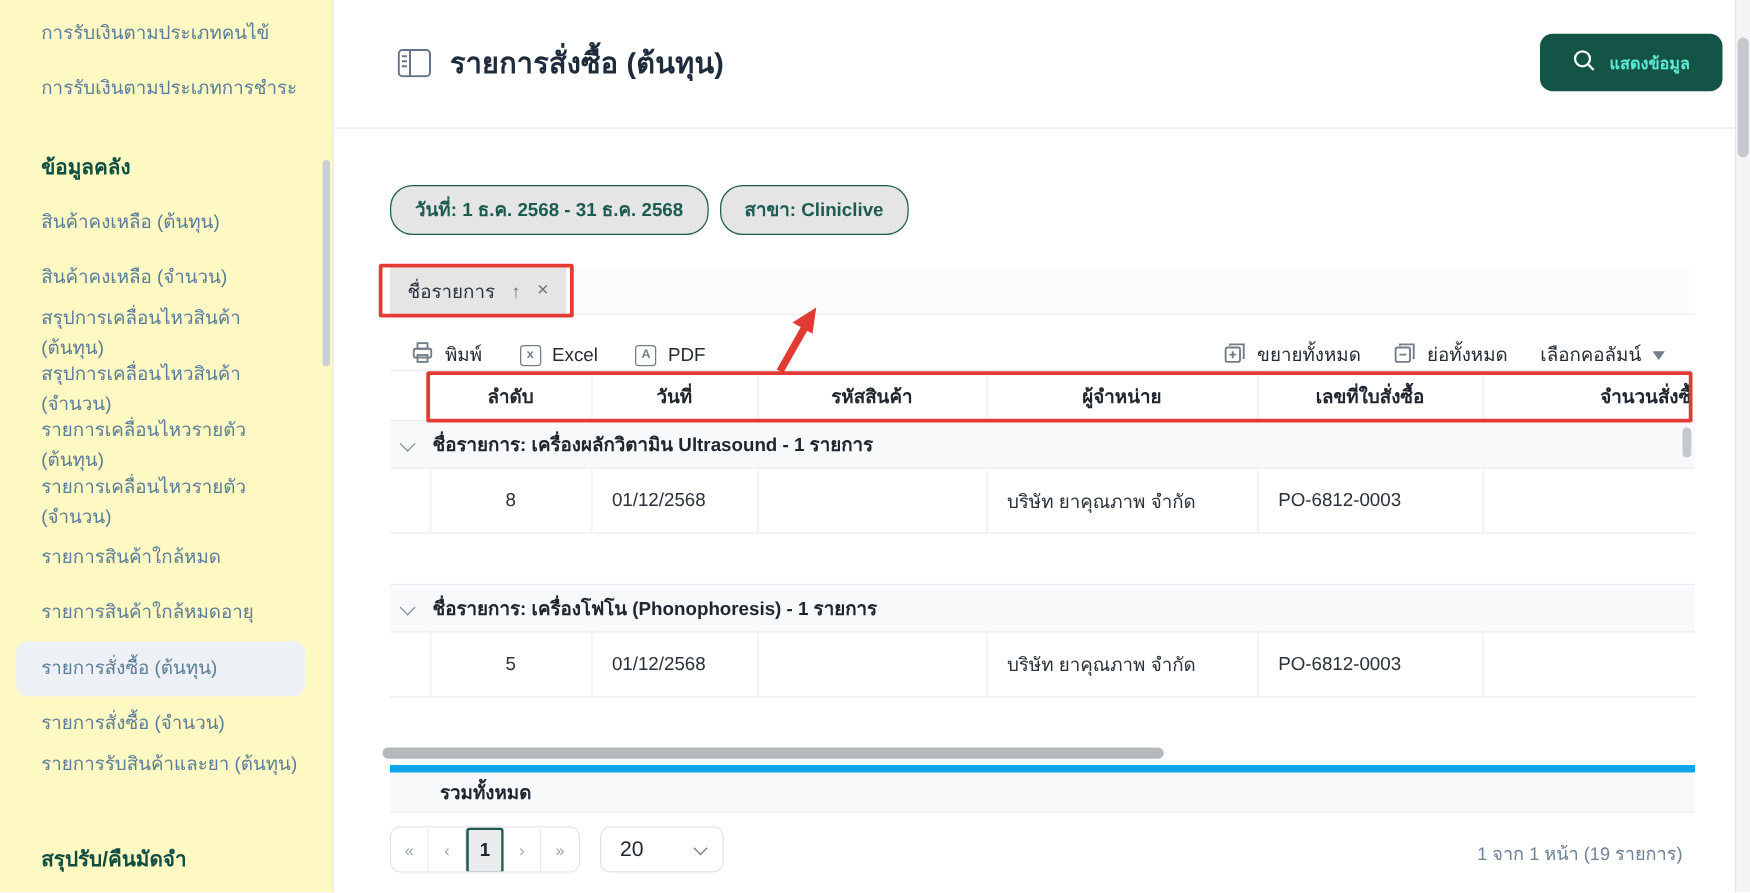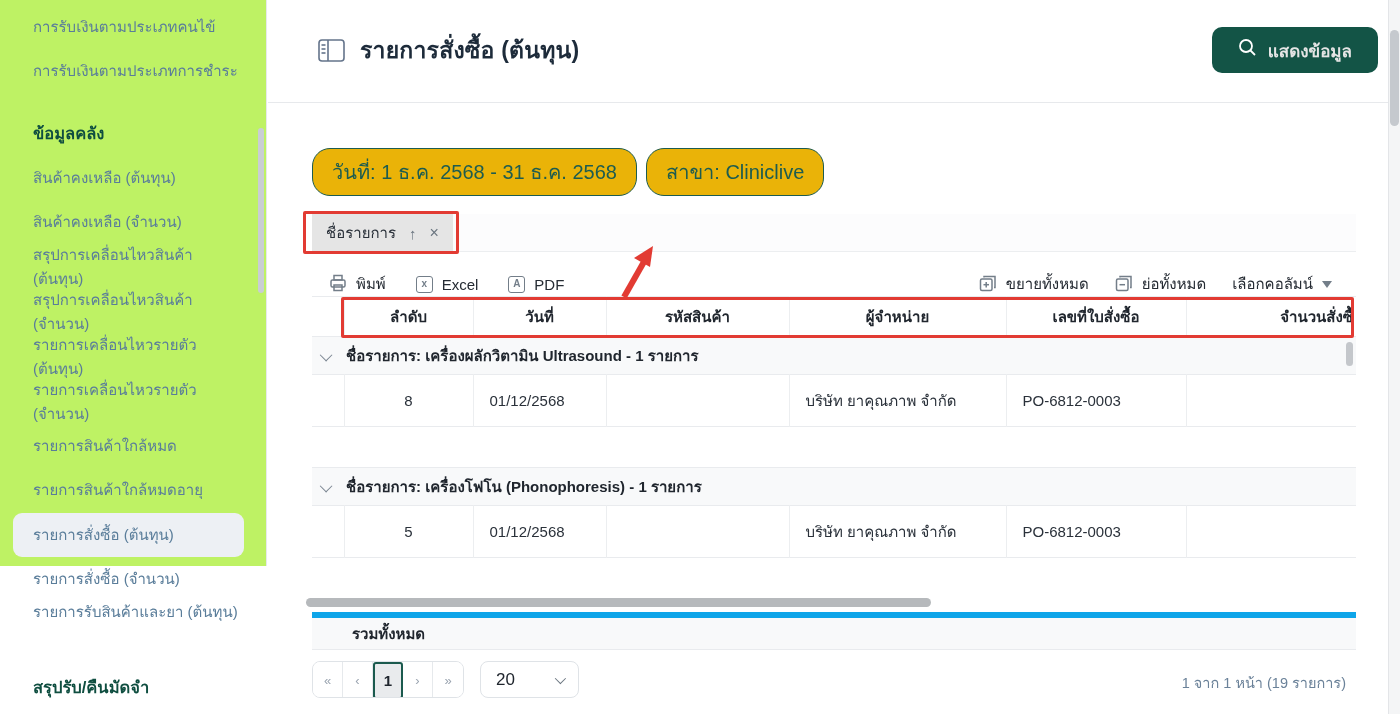--- a/index.html
+++ b/index.html
@@ -1,41 +1,41 @@
 <!DOCTYPE html>
 <html><head>
 <meta charset="utf-8">
 <style>
   * { margin:0; padding:0; box-sizing:border-box; }
   html,body { width:1400px; height:714px; overflow:hidden; }
   body { font-family:"Liberation Sans","DejaVu Sans",sans-serif; background:#fff; color:#2a313a; }
   .page { position:relative; width:1400px; height:714px; background:#fff; overflow:hidden; }
 
   
-  .sidebar { position:absolute; left:0; top:0; width:267px; height:566px; background:#bef264; border-right:1px solid #e7e9ec; }
+  .sidebar { position:absolute; left:0; top:0; width:267px; height:714px; background:#fef9c3; border-right:1px solid #e7e9ec; }
   .nav-item { position:absolute; left:33px; right:28px; font-size:15px; line-height:24px; color:#5a7d9a; cursor:pointer; }
   .nav-header { position:absolute; left:33px; right:28px; font-size:16.5px; font-weight:bold; color:#0f4e40; }
   .nav-active-bg { position:absolute; left:13px; width:231px; height:44px; background:#edf0f4; border-radius:9px; }
   .nav-active-text { position:absolute; left:33px; font-size:15px; line-height:24px; color:#5a7d9a; cursor:pointer; }
   .sb-scroll { position:absolute; right:2px; top:128px; width:6px; height:165px; background:#c9ced4; border-radius:3px; }
 
   
   .main { position:absolute; left:268px; top:0; width:1120px; height:714px; background:#fff; }
   .topbar { position:absolute; left:0; top:0; width:100%; height:103px; border-bottom:1px solid #e7e9ec; background:#fff; }
   .title-wrap { position:absolute; left:50px; top:32px; display:flex; align-items:center; gap:15px; }
   .title-icon svg { display:block; }
   h1.page-title { font-size:23px; font-weight:bold; color:#1d2b3a; letter-spacing:.2px; }
-  .show-btn { position:absolute; right:10px; top:27px; height:46px; padding:0 26px; background:#135446; color:#e5e5e5;
-    border:none; border-radius:10px; font-size:17px; font-weight:bold; display:flex; align-items:center; gap:11px;
+  .show-btn { position:absolute; right:10px; top:27px; height:46px; padding:0 26px; background:#135446; color:#5eead4;
+    border:none; border-radius:10px; font-size:13px; font-weight:bold; display:flex; align-items:center; gap:11px;
     cursor:pointer; font-family:inherit;text-align:center; }
 
   
   .chips { position:absolute; left:44px; top:148px; display:flex; gap:9px; }
-  .chip { border:1.5px solid #1d5c50; color:#1d5c50; background:#eab308; border-radius:18px; padding:7px 19px;
-    font-size:20px; font-weight:normal; cursor:pointer; white-space:nowrap; }
+  .chip { border:1.5px solid #1d5c50; color:#1d5c50; background:#e5e5e5; border-radius:18px; padding:7px 19px;
+    font-size:15px; font-weight:bold; cursor:pointer; white-space:nowrap; }
 
   
   .group-panel { position:absolute; left:44px; top:214px; width:1044px; height:38px; background:#fcfcfd; border-bottom:1px solid #eceef0; }
   .group-tag { position:absolute; left:0; top:0; height:38px; display:inline-flex; align-items:center; gap:13px;
     background:#e5e5e5; padding:0 14px; font-size:15px; color:#2a313a; cursor:pointer;justify-content:flex-end; }
   .group-tag .g-sort { color:#6b7680; font-size:15px; }
   .group-tag .g-close { color:#6b7680; font-size:16px; }
 
   
   .toolbar { position:absolute; left:44px; top:252px; width:1044px; height:44px; display:flex; align-items:flex-end; justify-content:space-between; }

